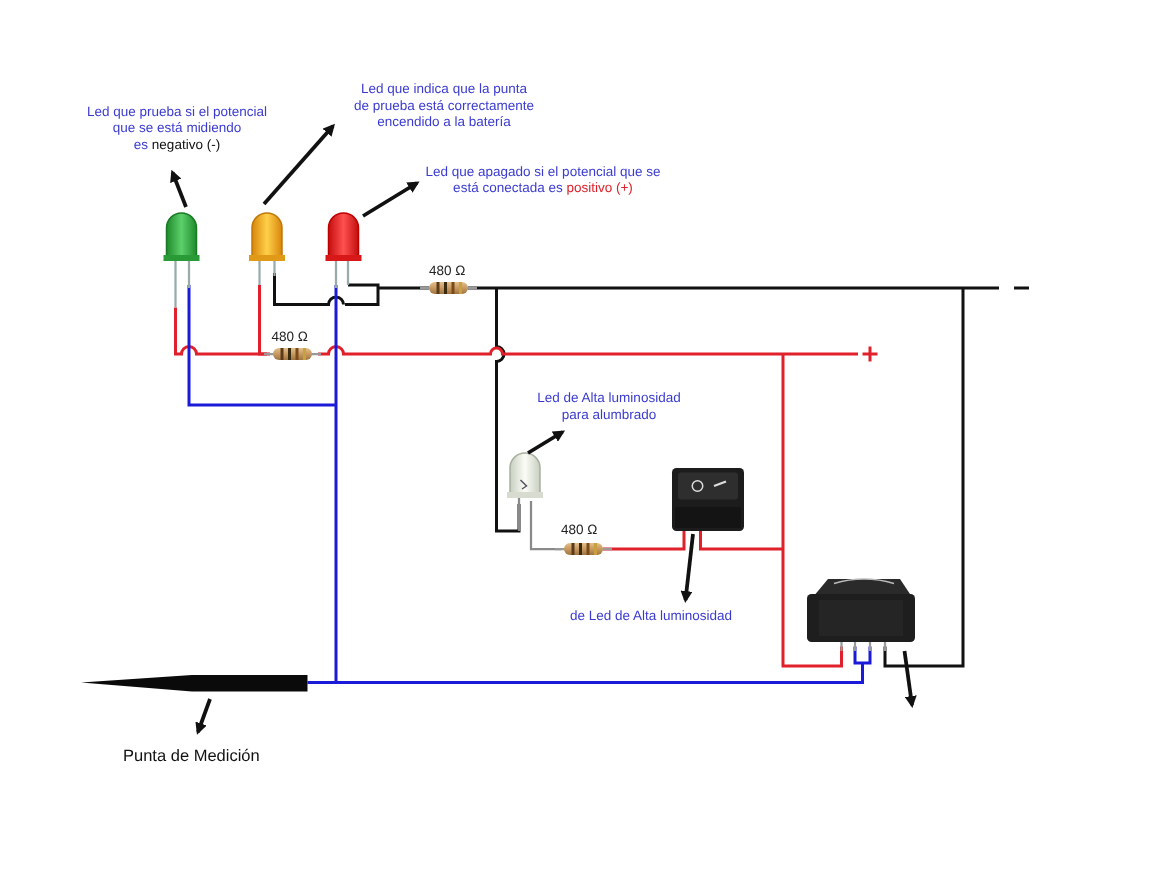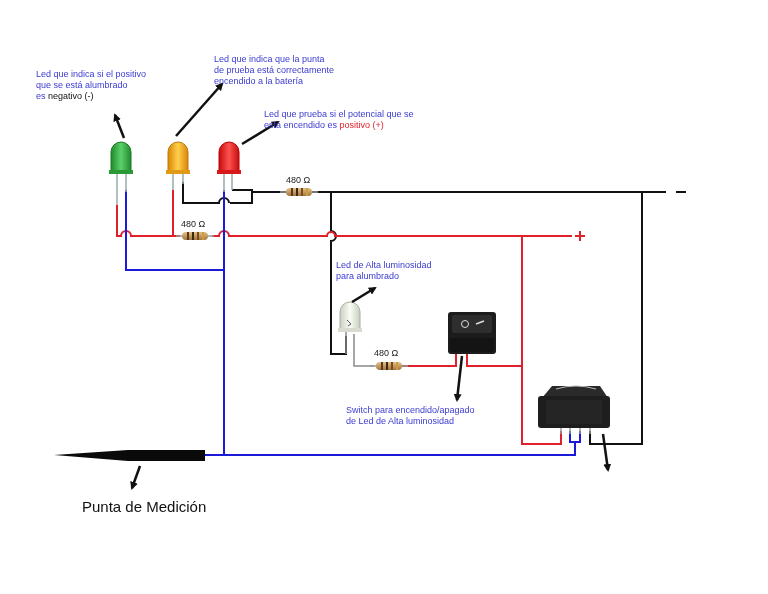--- a/index.html
+++ b/index.html
@@ -1,23 +1,23 @@
 <!DOCTYPE html>
 <html><head>
 <meta charset="utf-8">
 <style>
   html, body { margin: 0; padding: 0; background: #ffffff; }
   body { width: 768px; height: 594px; position: relative; overflow: hidden;
          font-family: "Liberation Sans", "DejaVu Sans", sans-serif; }
   #canvas { position: absolute; left: 0; top: 0; }
-  .lbl { position: absolute; font-size: 9px; line-height: 11px; text-align: left; color: #3b3bd0; white-space: nowrap; }
+  .lbl { position: absolute; font-size: 9px; line-height: 11px; text-align: center; color: #3b3bd0; white-space: nowrap; }
   .lbl .neg { color: #111111; }
   .lbl .pos { color: #e0202a; }
   .ohm { position: absolute; font-size: 9px; color: #222; white-space: nowrap; text-align: center; }
-  .probe-lbl { position: absolute; font-size: 15px; color: #111; white-space: nowrap; }
+  .probe-lbl { position: absolute; font-size: 11px; color: #111; white-space: nowrap; }
 </style>
 </head>
 <body>
 
 <svg id="canvas" width="768" height="594" viewBox="0 0 768 594">
   <defs>
     <marker id="arrowhead" markerWidth="8" markerHeight="8" refX="6" refY="4" orient="auto" markerUnits="userSpaceOnUse">
       <path d="M0,0 L8,4 L0,8 Z" fill="#111"></path>
     </marker>
     <linearGradient id="gGreen" x1="0" x2="1">
@@ -166,43 +166,42 @@
     <line x1="176" y1="136" x2="222" y2="84" marker-end="url(#arrowhead)"></line>
     <line x1="242" y1="144" x2="278" y2="122" marker-end="url(#arrowhead)"></line>
     <line x1="352" y1="302" x2="375" y2="288" marker-end="url(#arrowhead)"></line>
     <line x1="462" y1="356" x2="457" y2="400" marker-end="url(#arrowhead)"></line>
     <line x1="603" y1="434" x2="608" y2="470" marker-end="url(#arrowhead)"></line>
     <line x1="140" y1="466" x2="132" y2="488" marker-end="url(#arrowhead)"></line>
   </g>
 </svg>
 
 <div class="lbl" style="left:36px; top:69px; width:164px;">
-  <div>Led que indica si el positivo</div>
-  <div>que se está alumbrado</div>
+  <div>Led que prueba si el potencial</div>
+  <div>que se está midiendo</div>
   <div><span>es </span><span class="neg">negativo (-)</span></div>
 </div>
 
 <div class="lbl" style="left:214px; top:54px; width:164px;">
   <div>Led que indica que la punta</div>
   <div>de prueba está correctamente</div>
   <div>encendido a la batería</div>
 </div>
 
 <div class="lbl" style="left:264px; top:109px; width:196px;">
-  <div>Led que prueba si el potencial que se</div>
-  <div><span>está encendido es </span><span class="pos">positivo (+)</span></div>
+  <div>Led que apagado si el potencial que se</div>
+  <div><span>está conectada es </span><span class="pos">positivo (+)</span></div>
 </div>
 
 <div class="lbl" style="left:336px; top:260px; width:140px;">
   <div>Led de Alta luminosidad</div>
   <div>para alumbrado</div>
 </div>
 
 <div class="lbl" style="left:346px; top:405px; width:176px;">
-  <div>Switch para encendido/apagado</div>
   <div>de Led de Alta luminosidad</div>
 </div>
 
 <div class="lbl" style="left:530px; top:479px; width:176px;">
 </div>
 
 <div class="probe-lbl" style="left:82px; top:498px;">Punta de Medición</div>
 
 <div class="ohm" style="left:286px; top:175px;">480 Ω</div>
 <div class="ohm" style="left:181px; top:219px;">480 Ω</div>

